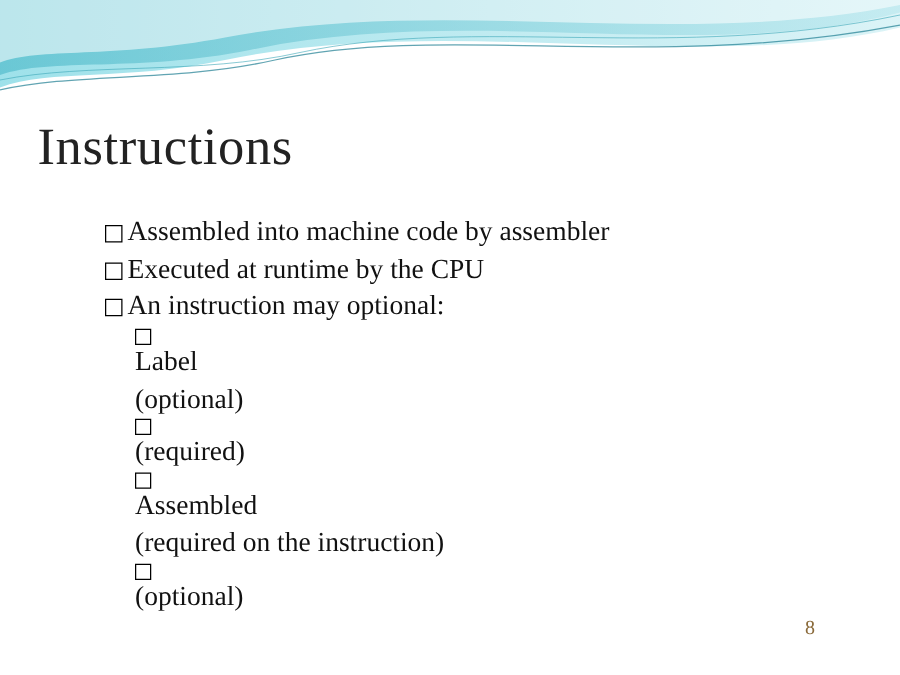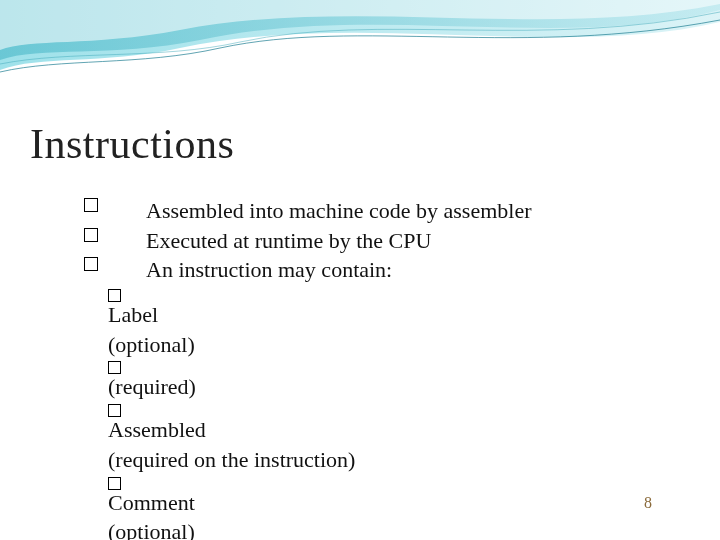--- a/index.html
+++ b/index.html
@@ -9,41 +9,40 @@
     background: #ffffff;
     position: relative;
   }
   .decor {
     position: absolute;
     top: 0; left: 0; width: 720px; height: 100px;
     pointer-events: none;
   }
   .slide {
     position: relative;
-    padding: 120px 30px 0 30px;
+    padding: 94px 30px 0 30px;
     height: 540px;
   }
   .title {
     font-size: 42px;
     font-weight: 400;
     color: #222;
     letter-spacing: 0.5px;
     margin-bottom: 28px;
     font-family: Georgia, serif;
   }
   .list {
     padding-left: 54px;
     font-size: 22px;
     line-height: 1.35;
     color: #111;
   }
   .bullet-row {
     display: flex;
-    align-items: flex-start;
-    gap: 44px;
+    align-items: center;
   }
   .square {
     display: inline-block;
     width: 14px;
     height: 14px;
     border: 1.5px solid #000;
     margin-right: 4px;
     flex: 0 0 auto;
     position: relative;
     top: 2px;
@@ -104,40 +103,39 @@
     <div class="bullet-row">
       <span class="square"></span>
       <span>Assembled into machine code by assembler</span>
     </div>
     <div class="bullet-row">
       <span class="square"></span>
       <span>Executed at runtime by the CPU</span>
     </div>
     <div class="bullet-row">
       <span class="square"></span>
-      <span>An instruction may contain:</span>
+      <span>An instruction may optional:</span>
     </div>
 
     <div class="sublist">
       <div class="subrow">
         <span class="square"></span>
         <span class="term">Label</span>
         <span class="note">(optional)</span>
       </div>
       <div class="subrow">
         <span class="square"></span>
         <span class="note">(required)</span>
       </div>
       <div class="subrow">
         <span class="square"></span>
         <span class="term">Assembled</span>
         <span class="note">(required on the instruction)</span>
       </div>
       <div class="subrow">
         <span class="square"></span>
-        <span class="term">Comment</span>
         <span class="note">(optional)</span>
       </div>
     </div>
   </div>
 
   <div class="pagenum">8</div>
 </div>
 
 </body></html>

